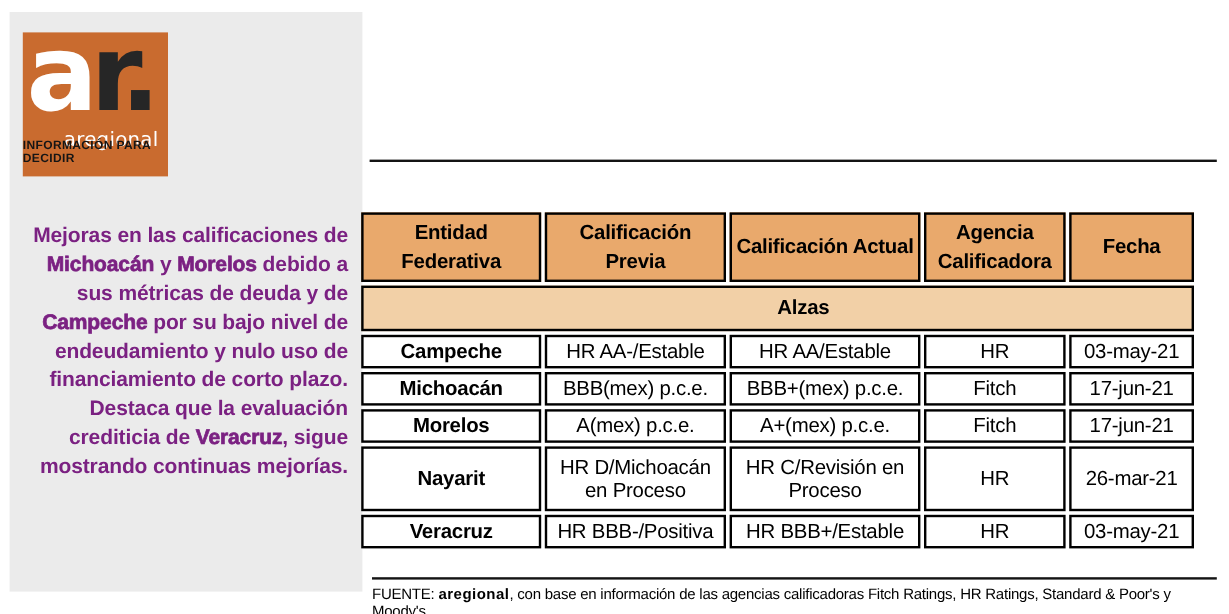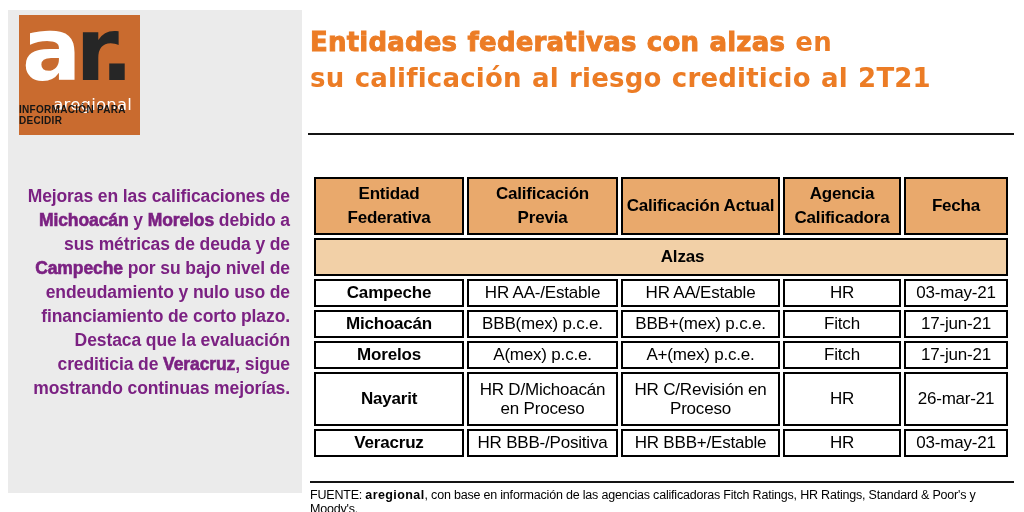--- a/index.html
+++ b/index.html
@@ -2,21 +2,21 @@
 <html><head>
 <meta charset="utf-8">
 <style>
   * { margin:0; padding:0; box-sizing:border-box; }
   html,body { width:1024px; height:512px; background:#ffffff; font-family:"Liberation Sans", sans-serif; }
   .stage { position:relative; width:1024px; height:512px; overflow:hidden; background:#fff; }
 
   
   .sidebar { position:absolute; left:8px; top:10px; width:294px; height:483px; background:#EBEBEB; }
 
-  .logo { position:absolute; left:11px; top:5px; width:121px; height:120px; background:#C96B2F; overflow:hidden; }
+  .logo { position:absolute; left:11px; top:17px; width:121px; height:120px; background:#C96B2F; overflow:hidden; }
   .logo-letters { position:absolute; left:3px; top:-13px; font-family:"DejaVu Sans", sans-serif;
                   font-weight:bold; font-size:88px; line-height:1.1; letter-spacing:-6px; }
   .logo-letter-a { color:#ffffff; }
   .logo-letter-r { color:#262626; }
   .logo-name { position:absolute; right:8px; bottom:21px; color:#ffffff; font-size:16.5px;
                font-family:"DejaVu Sans", sans-serif; letter-spacing:0.2px; }
   .logo-tagline { position:absolute; right:8px; bottom:9px; color:#151515; font-size:10px;
                   font-weight:bold; letter-spacing:0.3px; }
 
   .intro { position:absolute; left:10px; top:174px; width:272px; color:#7B2182;
@@ -26,21 +26,21 @@
 
   
   .title { position:absolute; left:310px; top:24px; width:706px; color:#EC7C25;
            font-family:"DejaVu Sans", sans-serif; font-weight:bold;
            font-size:26px; line-height:36px; letter-spacing:0.2px; word-spacing:1px; }
   .title .heavy { -webkit-text-stroke:0.9px #EC7C25; }
 
   .rule-title  { position:absolute; left:308px; top:133px; width:706px; height:2px; background:#141414; }
   .rule-footer { position:absolute; left:310px; top:481px; width:704px; height:2px; background:#141414; }
 
-  table.ratings { position:absolute; left:311px; top:174px; width:700px;
+  table.ratings { position:absolute; left:298px; top:174px; width:700px;
                   border-collapse:separate; border-spacing:3px; table-layout:fixed; }
   .ratings th, .ratings td { border:2px solid #000; text-align:center; vertical-align:middle;
                   font-family:"Liberation Sans", sans-serif; letter-spacing:-0.2px; overflow:hidden; }
   .ratings th { background:#E9A96C; color:#000; font-size:17px; font-weight:bold;
                 line-height:1.4; height:58px; }
   .ratings tr.section td { background:#F2D0A7; font-weight:bold; font-size:17px; height:38px; line-height:1.1;padding-left:44px; }
   .ratings tbody td { background:#ffffff; font-size:17px; line-height:1.12; height:28px; padding:1px 1px; }
   .ratings tbody td.entity { font-weight:bold; }
   .ratings tbody tr.tall td { height:54px; }
 
@@ -60,24 +60,20 @@
       <div class="logo-name">aregional</div>
       <div class="logo-tagline">INFORMACIÓN PARA DECIDIR</div>
     </div>
 
     <div class="intro">
       <p><span>Mejoras en las calificaciones de </span><span class="state">Michoacán</span><span> y </span><span class="state">Morelos</span><span> debido a sus métricas de deuda y de </span><span class="state">Campeche</span><span> por su bajo nivel de endeudamiento y nulo uso de financiamiento de corto plazo.</span></p>
       <p><span>Destaca que la evaluación crediticia de </span><span class="state">Veracruz</span><span>, sigue mostrando continuas mejorías.</span></p>
     </div>
   </div>
 
-  <div class="title">
-    <div><span class="heavy">Entidades federativas con alzas</span><span> en</span></div>
-    <div>su calificación al riesgo crediticio al 2T21</div>
-  </div>
 
   <div class="rule-title"></div>
 
   <table class="ratings">
     <colgroup>
       <col style="width:150px">
         <col style="width:151px">
         <col style="width:159px">
         <col style="width:118px">
         <col style="width:104px">

